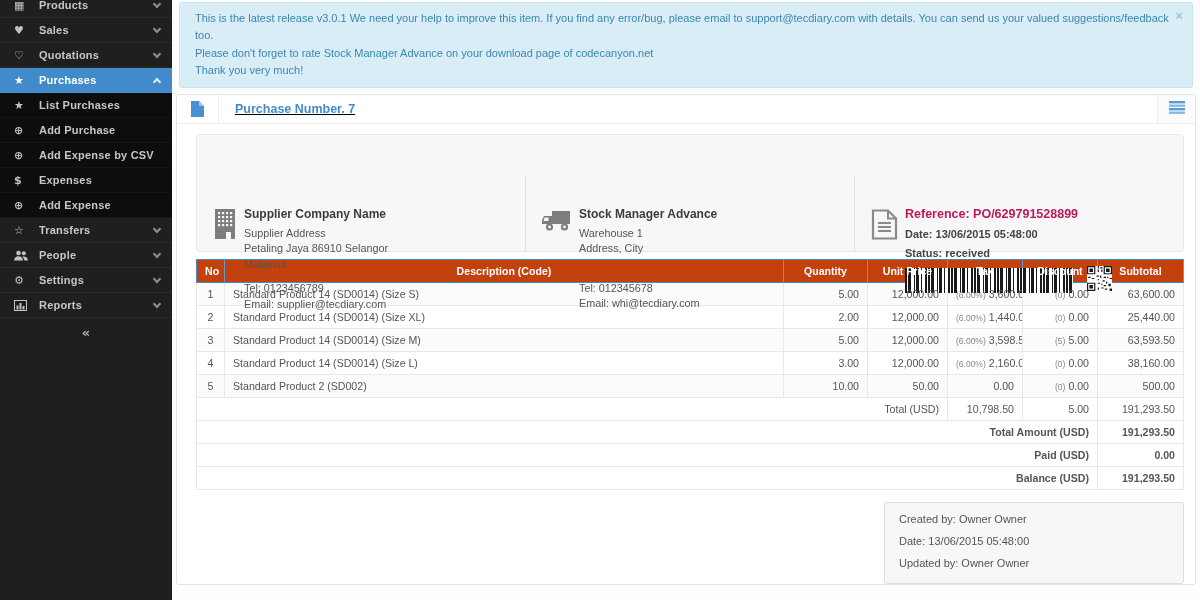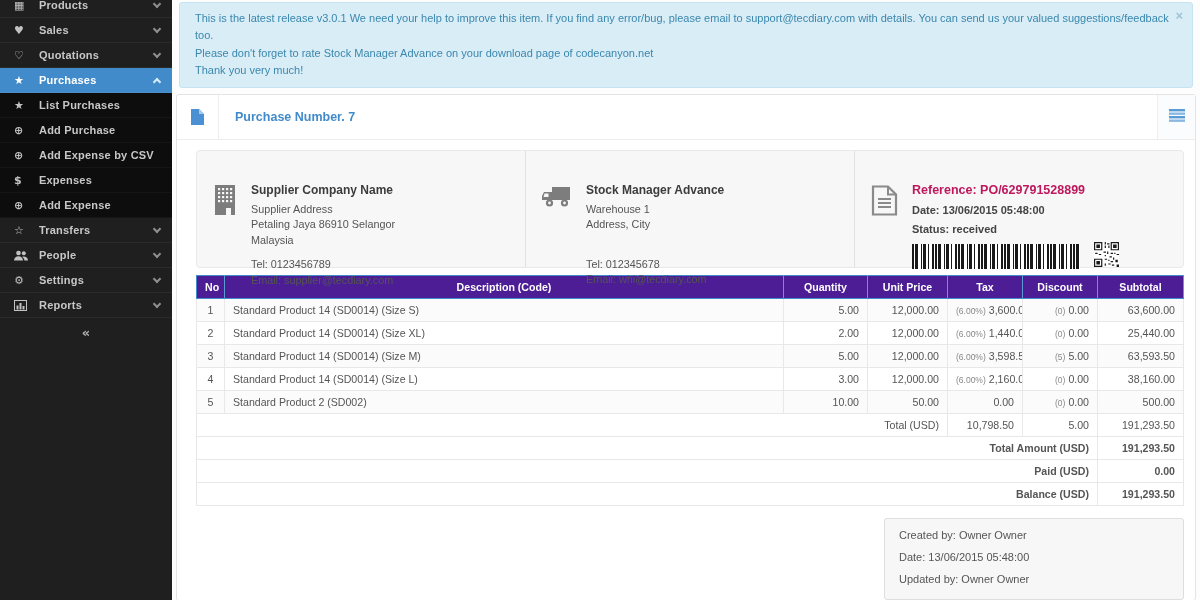--- a/index.html
+++ b/index.html
@@ -28,49 +28,49 @@
 
   
   .main { flex:1; background:#fdfdfd; }
 
   .alert { margin:2px 7px 0 7px; background:#d9edf7; border:1px solid #c5e3f0; border-radius:3px;
            color:#3a87ad; font-size:11px; line-height:1.58; padding:7px 15px; position:relative; }
   .alert .close-x { position:absolute; top:3px; right:9px; color:#9cc4d6; font-size:13px;
                     font-weight:bold; cursor:pointer; }
 
   .panel { margin:6px 4px 0 4px; background:#fff; border:1px solid #e4e4e4; border-radius:3px; }
-  .panel-header { height:45px; display:flex; align-items:stretch; border-bottom:1px solid #ededed; }
+  .panel-header { height:29px; display:flex; align-items:stretch; border-bottom:1px solid #ededed;text-decoration:underline; }
   .ph-iconbox { width:42px; display:flex; align-items:center; justify-content:center;
                 border-right:1px solid #ededed; }
   .ph-title { flex:1; display:flex; align-items:center; padding-left:16px; color:#428bca;
               font-weight:bold; font-size:12.5px; }
   .ph-menu { width:38px; display:flex; align-items:center; justify-content:center;
              border-left:1px solid #ededed; cursor:pointer; background:#fafcfe; }
 
   .content { padding:10px 11px 0 19px; }
 
   
   .info-box { display:flex; background:#f7f7f7; border:1px solid #e9e9e9; border-radius:4px; height:118px; }
-  .info-sec { flex:1; padding:32px 16px; display:flex; gap:14px; border-right:1px solid #e1e1e1; }
+  .info-sec { flex:1; padding:32px 16px; display:flex; gap:7px; border-right:1px solid #e1e1e1;margin-top:40px; }
   .info-sec:last-child { border-right:none; }
   .info-icon { padding-top:2px; flex-shrink:0; }
   .info-name { font-size:12px; font-weight:bold; color:#3c3c3c; margin-bottom:5px; }
   .info-line { font-size:10.8px; color:#555; line-height:1.45; }
   .info-contact { margin-top:9px; }
   .ref-line { font-size:11px; font-weight:bold; color:#444; margin-bottom:7px; }
   .ref-line.first { font-size:12.5px; color:#be185d; }
   .codes { display:flex; align-items:flex-end; gap:14px; margin-top:3px; }
   .barcode { width:168px; height:25px; background:#fff;
      background-image:repeating-linear-gradient(90deg,#191919 0 2px,#fff 2px 3px,#191919 3px 6px,
        #fff 6px 9px,#191919 9px 10px,#fff 10px 11px,#191919 11px 14px,#fff 14px 16px,
        #191919 16px 17px,#fff 17px 20px,#191919 20px 22px,#fff 22px 23px); }
 
   
   table.items { width:100%; border-collapse:collapse; table-layout:fixed; margin-top:7px; }
-  table.items th { background:#4c1d95; color:#fff; font-size:10.6px; font-weight:bold;
+  table.items th { background:#c2410c; color:#fff; font-size:10.6px; font-weight:bold;
                    padding:5px 8px; text-align:center; border:1px solid #428bca;
                    border-right:1px solid #5a99d2; }
   table.items td { border:1px solid #e8e8e8; padding:5px 8px; font-size:10.6px; color:#555;
                    background:#fff; overflow:hidden; white-space:nowrap; }
   table.items tbody tr:nth-child(odd) td { background:#fbfbfb; }
   td.cno { text-align:center; color:#777; }
   td.num, td.rlabel { text-align:right; }
   .rate { font-size:8.5px; color:#888; margin-right:3px; }
   td.rlabel { color:#555; }
   td.bold, .bold { font-weight:bold; color:#333; }

